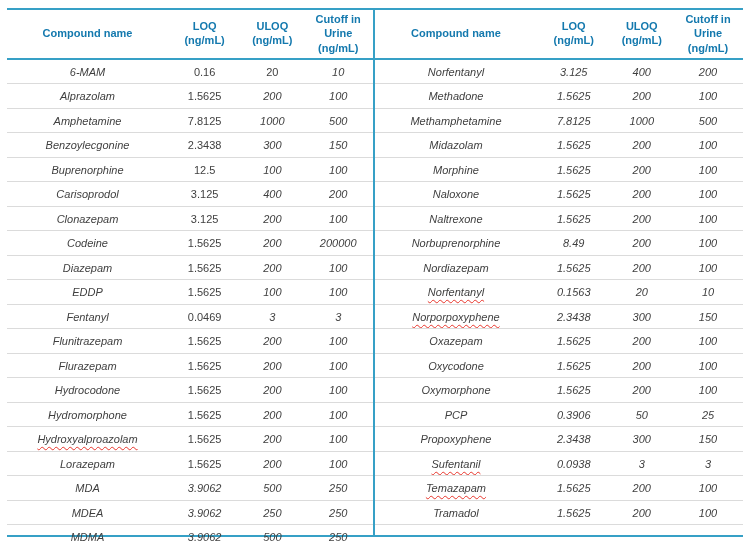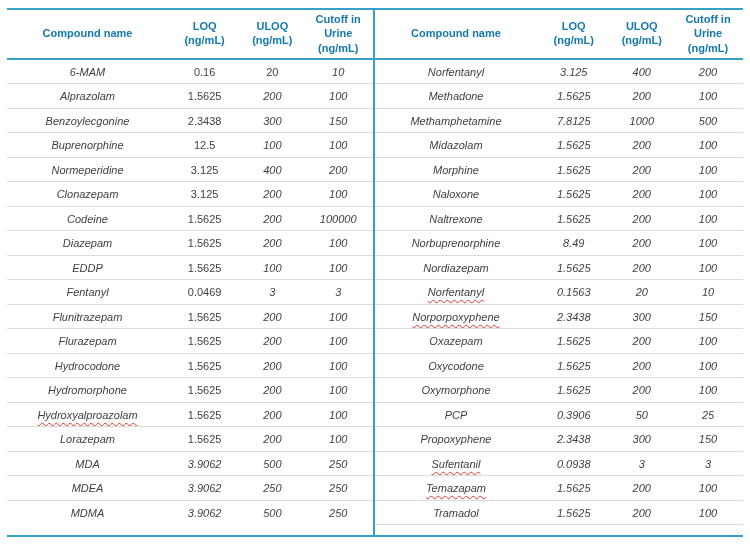--- a/index.html
+++ b/index.html
@@ -107,48 +107,54 @@
             <td class="upright">20</td>
             <td>10</td>
           </tr>
           <tr>
             <td>Alprazolam</td>
             <td class="upright">1.5625</td>
             <td>200</td>
             <td>100</td>
           </tr>
           <tr>
+            <td>Amphetamine</td>
+            <td class="upright">7.8125</td>
+            <td>1000</td>
+            <td>500</td>
+          </tr>
+          <tr>
             <td>Benzoylecgonine</td>
             <td class="upright">2.3438</td>
             <td>300</td>
             <td>150</td>
           </tr>
           <tr>
             <td>Buprenorphine</td>
             <td class="upright">12.5</td>
             <td>100</td>
             <td>100</td>
           </tr>
           <tr>
-            <td>Normeperidine</td>
+            <td>Carisoprodol</td>
             <td class="upright">3.125</td>
             <td>400</td>
             <td>200</td>
           </tr>
           <tr>
             <td>Clonazepam</td>
             <td class="upright">3.125</td>
             <td>200</td>
             <td>100</td>
           </tr>
           <tr>
             <td>Codeine</td>
             <td class="upright">1.5625</td>
             <td>200</td>
-            <td>100000</td>
+            <td>200000</td>
           </tr>
           <tr>
             <td>Diazepam</td>
             <td class="upright">1.5625</td>
             <td>200</td>
             <td>100</td>
           </tr>
           <tr>
             <td>EDDP</td>
             <td class="upright">1.5625</td>

